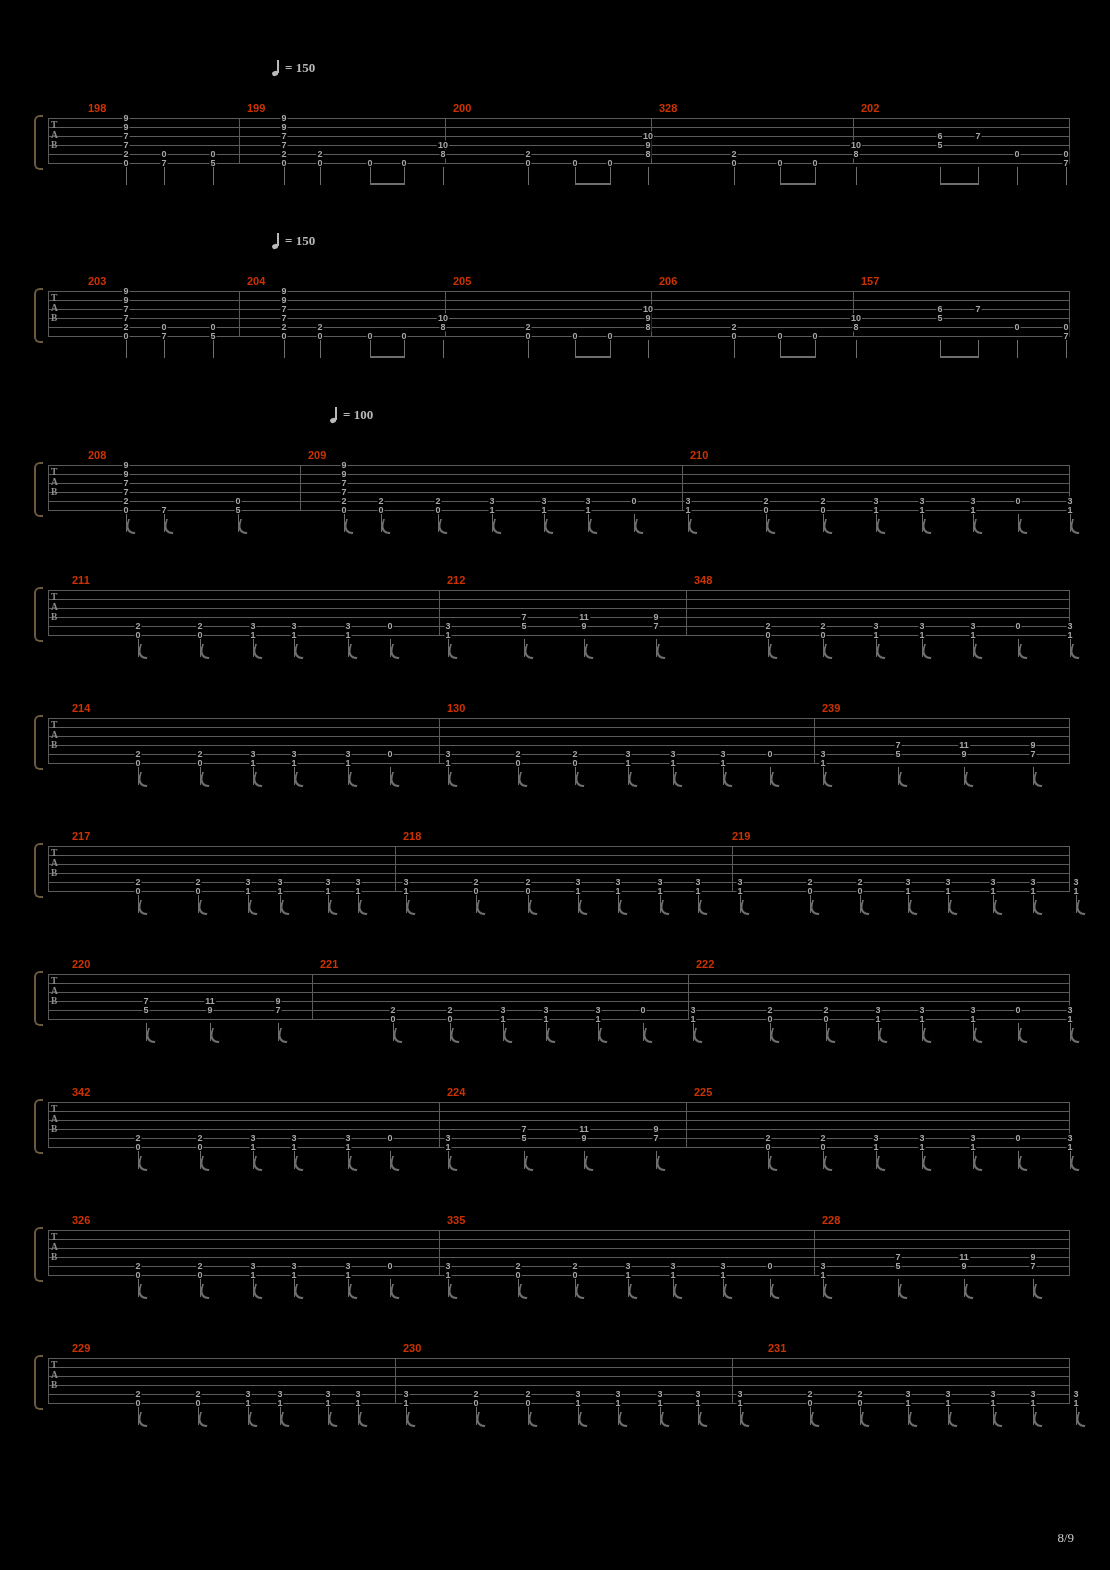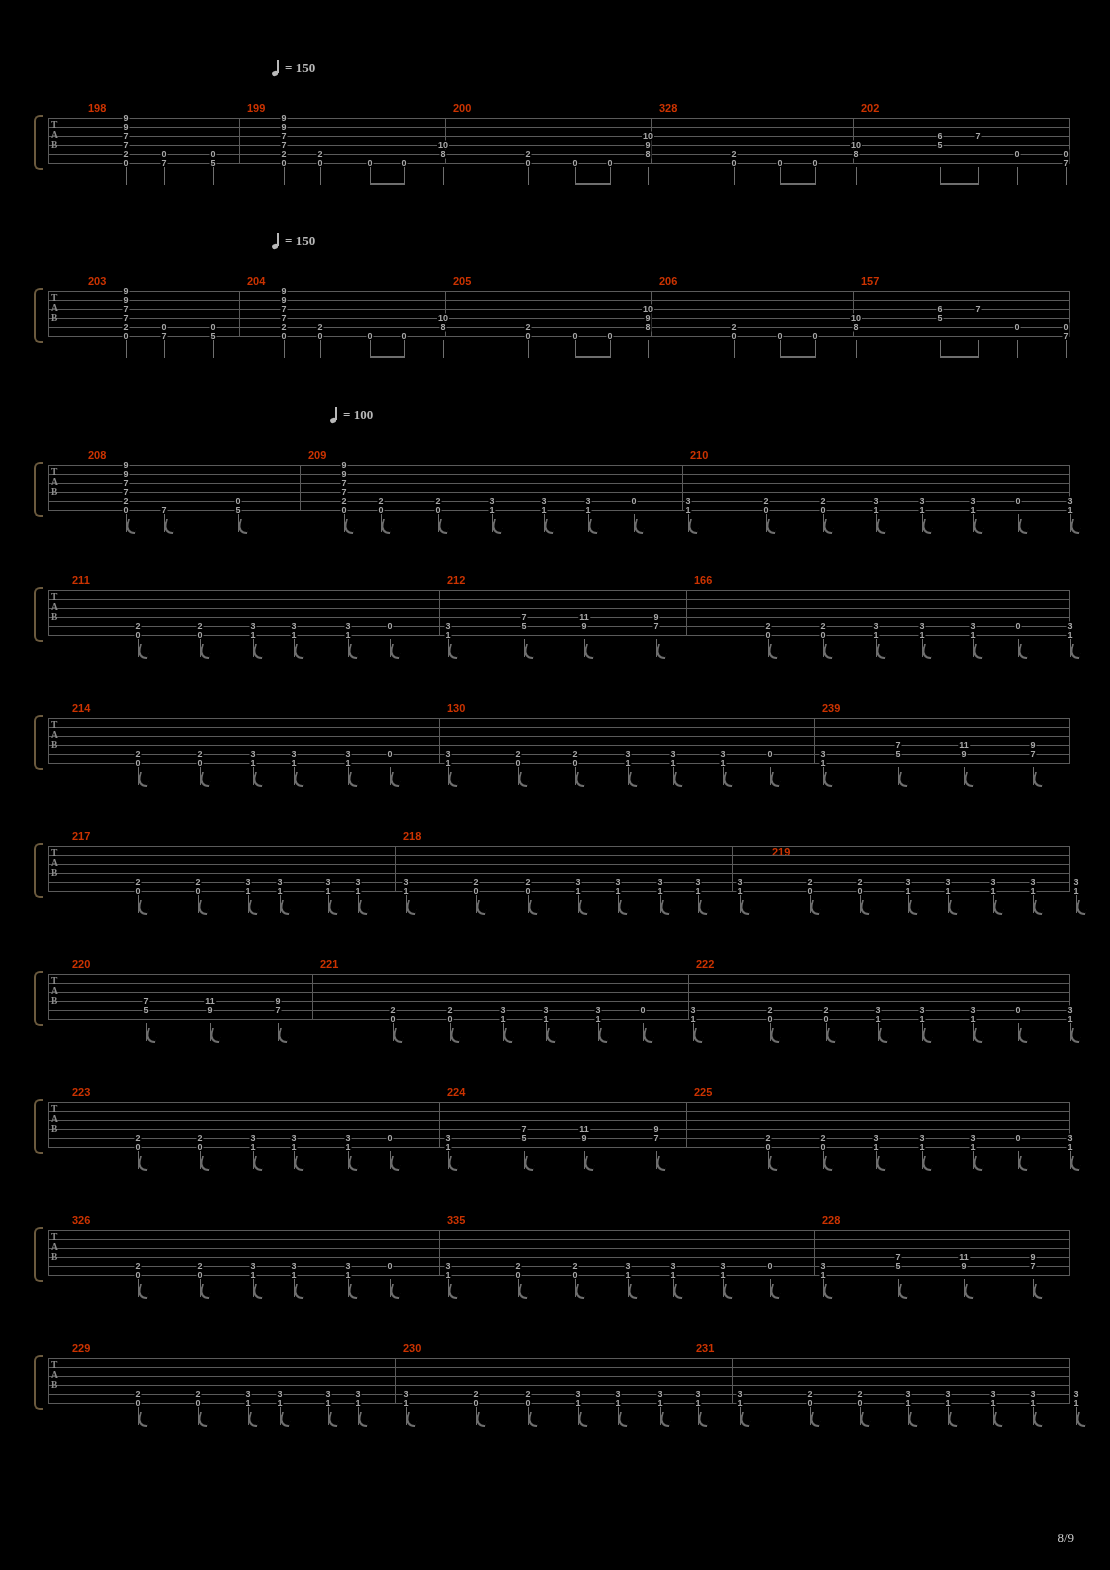--- a/index.html
+++ b/index.html
@@ -425,21 +425,21 @@
           <div class="flaghook" style="left: 925px; top: 54px;"></div>
           <div class="stem-line" style="left: 970px; top: 49px; height: 18px;"></div>
           <div class="flaghook" style="left: 970px; top: 54px;"></div>
           <div class="stem-line" style="left: 1022px; top: 49px; height: 18px;"></div>
           <div class="flaghook" style="left: 1022px; top: 54px;"></div>
         </div>
       </div>
       <div class="system" style="top: 590px;">
         <div class="measure-num" style="left: 72px; top: -16px;">211</div>
         <div class="measure-num" style="left: 447px; top: -16px;">212</div>
-        <div class="measure-num" style="left: 694px; top: -16px;">166</div>
+        <div class="measure-num" style="left: 694px; top: -16px;">348</div>
         <div class="brace" style="left: 34px; top: -3px; height: 51px;"></div>
         <div class="staff" style="top: 0px; height: 45px;">
           <div class="line" style="top: 0px;"></div>
           <div class="line" style="top: 9px;"></div>
           <div class="line" style="top: 18px;"></div>
           <div class="line" style="top: 27px;"></div>
           <div class="line" style="top: 36px;"></div>
           <div class="line" style="top: 45px;"></div>
           <div class="barline" style="left: 0px; top: 0px; height: 45px;"></div>
           <div class="barline" style="left: 1021px; top: 0px; height: 45px;"></div>
@@ -603,21 +603,21 @@
           <div class="flaghook" style="left: 850px; top: 54px;"></div>
           <div class="stem-line" style="left: 916px; top: 49px; height: 18px;"></div>
           <div class="flaghook" style="left: 916px; top: 54px;"></div>
           <div class="stem-line" style="left: 985px; top: 49px; height: 18px;"></div>
           <div class="flaghook" style="left: 985px; top: 54px;"></div>
         </div>
       </div>
       <div class="system" style="top: 846px;">
         <div class="measure-num" style="left: 72px; top: -16px;">217</div>
         <div class="measure-num" style="left: 403px; top: -16px;">218</div>
-        <div class="measure-num" style="left: 772px; top: -16px; margin-top: 16px;">219</div>
+        <div class="measure-num" style="left: 732px; top: -16px;">219</div>
         <div class="brace" style="left: 34px; top: -3px; height: 51px;"></div>
         <div class="staff" style="top: 0px; height: 45px;">
           <div class="line" style="top: 0px;"></div>
           <div class="line" style="top: 9px;"></div>
           <div class="line" style="top: 18px;"></div>
           <div class="line" style="top: 27px;"></div>
           <div class="line" style="top: 36px;"></div>
           <div class="line" style="top: 45px;"></div>
           <div class="barline" style="left: 0px; top: 0px; height: 45px;"></div>
           <div class="barline" style="left: 1021px; top: 0px; height: 45px;"></div>
@@ -797,21 +797,21 @@
           <div class="flaghook" style="left: 874px; top: 54px;"></div>
           <div class="stem-line" style="left: 925px; top: 49px; height: 18px;"></div>
           <div class="flaghook" style="left: 925px; top: 54px;"></div>
           <div class="stem-line" style="left: 970px; top: 49px; height: 18px;"></div>
           <div class="flaghook" style="left: 970px; top: 54px;"></div>
           <div class="stem-line" style="left: 1022px; top: 49px; height: 18px;"></div>
           <div class="flaghook" style="left: 1022px; top: 54px;"></div>
         </div>
       </div>
       <div class="system" style="top: 1102px;">
-        <div class="measure-num" style="left: 72px; top: -16px;">223</div>
+        <div class="measure-num" style="left: 72px; top: -16px;">342</div>
         <div class="measure-num" style="left: 447px; top: -16px;">224</div>
         <div class="measure-num" style="left: 694px; top: -16px;">225</div>
         <div class="brace" style="left: 34px; top: -3px; height: 51px;"></div>
         <div class="staff" style="top: 0px; height: 45px;">
           <div class="line" style="top: 0px;"></div>
           <div class="line" style="top: 9px;"></div>
           <div class="line" style="top: 18px;"></div>
           <div class="line" style="top: 27px;"></div>
           <div class="line" style="top: 36px;"></div>
           <div class="line" style="top: 45px;"></div>
@@ -977,21 +977,21 @@
           <div class="flaghook" style="left: 850px; top: 54px;"></div>
           <div class="stem-line" style="left: 916px; top: 49px; height: 18px;"></div>
           <div class="flaghook" style="left: 916px; top: 54px;"></div>
           <div class="stem-line" style="left: 985px; top: 49px; height: 18px;"></div>
           <div class="flaghook" style="left: 985px; top: 54px;"></div>
         </div>
       </div>
       <div class="system" style="top: 1358px;">
         <div class="measure-num" style="left: 72px; top: -16px;">229</div>
         <div class="measure-num" style="left: 403px; top: -16px;">230</div>
-        <div class="measure-num" style="left: 696px; top: -16px;">231</div>
+        <div class="measure-num" style="left: 768px; top: -16px;">231</div>
         <div class="brace" style="left: 34px; top: -3px; height: 51px;"></div>
         <div class="staff" style="top: 0px; height: 45px;">
           <div class="line" style="top: 0px;"></div>
           <div class="line" style="top: 9px;"></div>
           <div class="line" style="top: 18px;"></div>
           <div class="line" style="top: 27px;"></div>
           <div class="line" style="top: 36px;"></div>
           <div class="line" style="top: 45px;"></div>
           <div class="barline" style="left: 0px; top: 0px; height: 45px;"></div>
           <div class="barline" style="left: 1021px; top: 0px; height: 45px;"></div>

